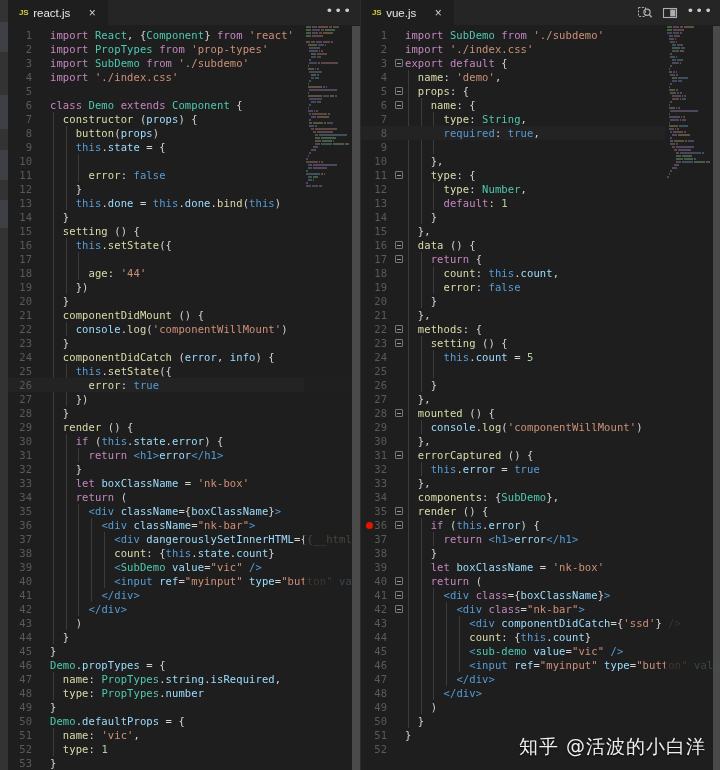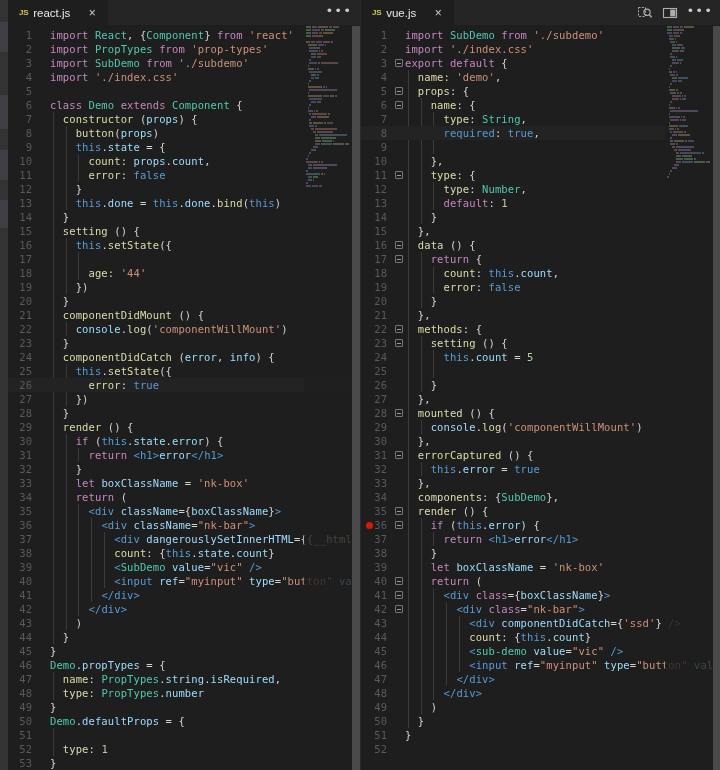--- a/index.html
+++ b/index.html
@@ -245,21 +245,21 @@
       <div class="codeflow" id="lines-left">
           <div class="line"><span class="ln">1</span><span class="fold"></span><span class="code"><span class="kw">import</span> <span class="cls">React</span>, {<span class="cls">Component</span>} <span class="kw">from</span> <span class="str">'react'</span></span></div>
           <div class="line"><span class="ln">2</span><span class="fold"></span><span class="code"><span class="kw">import</span> <span class="cls">PropTypes</span> <span class="kw">from</span> <span class="str">'prop-types'</span></span></div>
           <div class="line"><span class="ln">3</span><span class="fold"></span><span class="code"><span class="kw">import</span> <span class="cls">SubDemo</span> <span class="kw">from</span> <span class="str">'./subdemo'</span></span></div>
           <div class="line"><span class="ln">4</span><span class="fold"></span><span class="code"><span class="kw">import</span> <span class="str">'./index.css'</span></span></div>
           <div class="line"><span class="ln">5</span><span class="fold"></span><span class="code">&nbsp;</span></div>
           <div class="line"><span class="ln">6</span><span class="fold"></span><span class="code"><span class="kw">class</span> <span class="cls">Demo</span> <span class="kw">extends</span> <span class="cls">Component</span> {</span></div>
           <div class="line"><span class="ln">7</span><span class="fold"></span><span class="code">  <span class="fn">constructor</span> (<span class="pr">props</span>) {</span></div>
           <div class="line"><span class="ln">8</span><span class="fold"></span><span class="code">    <span class="fn">button</span>(<span class="pr">props</span>)</span></div>
           <div class="line"><span class="ln">9</span><span class="fold"></span><span class="code">    <span class="kw2">this</span>.<span class="att">state</span> = {</span></div>
-          <div class="line"><span class="ln">10</span><span class="fold"></span><span class="code">      <span class="fn">count</span>: <span class="pr">props</span>.<span class="pr">count</span>,</span></div>
+          <div class="line"><span class="ln">10</span><span class="fold"></span></div>
           <div class="line"><span class="ln">11</span><span class="fold"></span><span class="code">      <span class="fn">error</span>: <span class="kw2">false</span></span></div>
           <div class="line"><span class="ln">12</span><span class="fold"></span><span class="code">    }</span></div>
           <div class="line"><span class="ln">13</span><span class="fold"></span><span class="code">    <span class="kw2">this</span>.<span class="att">done</span> = <span class="kw2">this</span>.<span class="pr">done</span>.<span class="fn">bind</span>(<span class="kw2">this</span>)</span></div>
           <div class="line"><span class="ln">14</span><span class="fold"></span><span class="code">  }</span></div>
           <div class="line"><span class="ln">15</span><span class="fold"></span><span class="code">  <span class="fn">setting</span> () {</span></div>
           <div class="line"><span class="ln">16</span><span class="fold"></span><span class="code">    <span class="kw2">this</span>.<span class="fn">setState</span>({</span></div>
           <div class="line"><span class="ln">17</span><span class="fold"></span></div>
           <div class="line"><span class="ln">18</span><span class="fold"></span><span class="code">      <span class="fn">age</span>: <span class="str">'44'</span></span></div>
           <div class="line"><span class="ln">19</span><span class="fold"></span><span class="code">    })</span></div>
           <div class="line"><span class="ln">20</span><span class="fold"></span><span class="code">  }</span></div>
@@ -286,21 +286,21 @@
           <div class="line"><span class="ln">41</span><span class="fold"></span><span class="code">        <span class="tag">&lt;/</span><span class="tag">div</span><span class="tag">&gt;</span></span></div>
           <div class="line"><span class="ln">42</span><span class="fold"></span><span class="code">      <span class="tag">&lt;/</span><span class="tag">div</span><span class="tag">&gt;</span></span></div>
           <div class="line"><span class="ln">43</span><span class="fold"></span><span class="code">    )</span></div>
           <div class="line"><span class="ln">44</span><span class="fold"></span><span class="code">  }</span></div>
           <div class="line"><span class="ln">45</span><span class="fold"></span><span class="code">}</span></div>
           <div class="line"><span class="ln">46</span><span class="fold"></span><span class="code"><span class="cls">Demo</span>.<span class="att">propTypes</span> = {</span></div>
           <div class="line"><span class="ln">47</span><span class="fold"></span><span class="code">  <span class="fn">name</span>: <span class="cls">PropTypes</span>.<span class="pr">string</span>.<span class="pr">isRequired</span>,</span></div>
           <div class="line"><span class="ln">48</span><span class="fold"></span><span class="code">  <span class="fn">type</span>: <span class="cls">PropTypes</span>.<span class="pr">number</span></span></div>
           <div class="line"><span class="ln">49</span><span class="fold"></span><span class="code">}</span></div>
           <div class="line"><span class="ln">50</span><span class="fold"></span><span class="code"><span class="cls">Demo</span>.<span class="att">defaultProps</span> = {</span></div>
-          <div class="line"><span class="ln">51</span><span class="fold"></span></div>
+          <div class="line"><span class="ln">51</span><span class="fold"></span><span class="code">  <span class="fn">name</span>: <span class="str">'vic'</span>,</span></div>
           <div class="line"><span class="ln">52</span><span class="fold"></span><span class="code">  <span class="fn">type</span>: <span class="num">1</span></span></div>
           <div class="line"><span class="ln">53</span><span class="fold"></span><span class="code">}</span></div>
         </div>
       <div class="minimap" id="mm-left">
           <div class="mm-line" style="padding-left:2px">
             <span class="mm-seg" style="width:5.1px;background:#5a7a5a;opacity:.85"></span>
             <span class="mm-seg" style="width:5.1px;background:#7a5a5a;opacity:.85"></span>
             <span class="mm-seg" style="width:9.35px;background:#7a6b4a;opacity:.85"></span>
             <span class="mm-seg" style="width:3.4px;background:#7a5a5a;opacity:.85"></span>
             <span class="mm-seg" style="width:5.95px;background:#7a5a5a;opacity:.85"></span>
@@ -928,13 +928,14 @@
           </div>
           <div class="mm-line"></div>
         </div>
       <div class="vscroll">
         <div class="vthumb" style="top:0;height:744px;"></div>
       </div>
 
     </div>
   </div>
 
+  <div class="watermark">知乎 @活波的小白洋</div>
 </div>
 
 </body></html>

